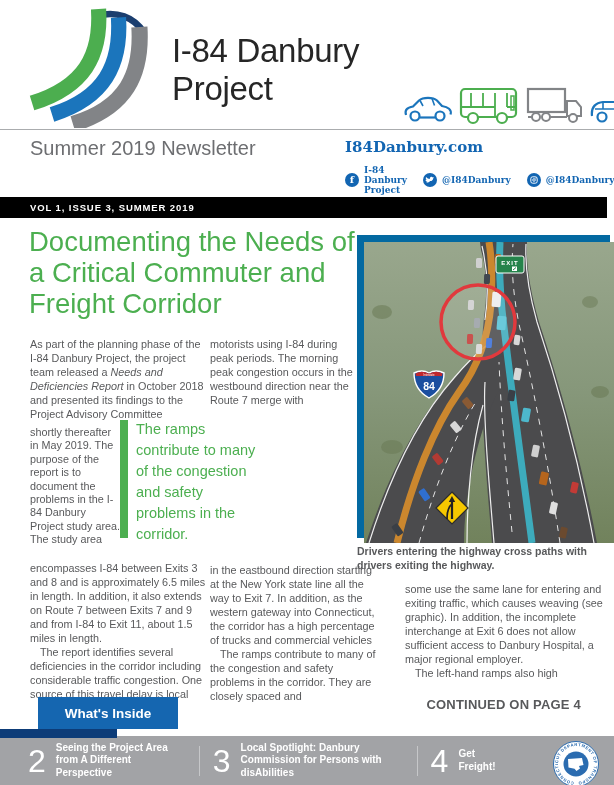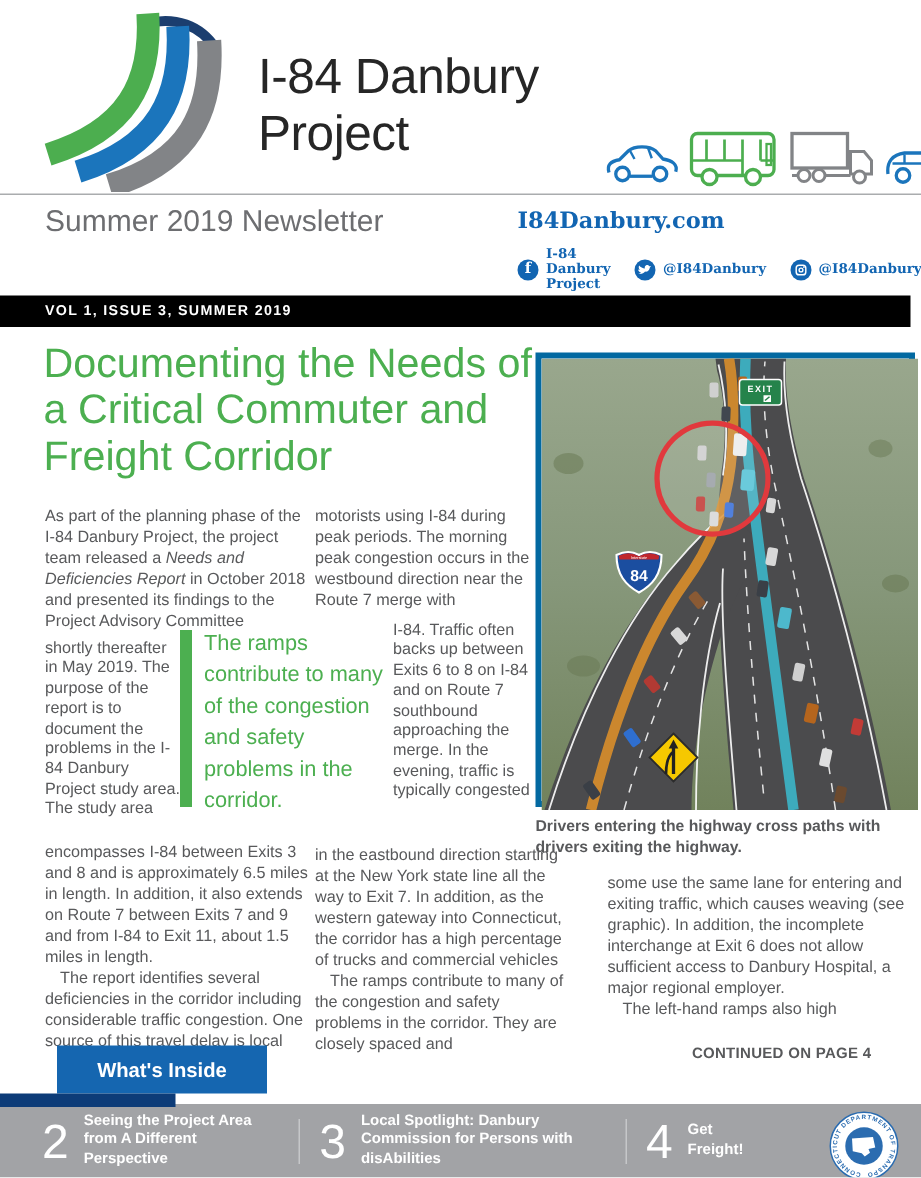--- a/index.html
+++ b/index.html
@@ -23,39 +23,39 @@
   .sicon .fb{font-family:"DejaVu Serif",serif;font-size:10px;font-weight:bold;line-height:14px;}
   
   .issue-bar{position:absolute;left:0;top:197px;width:607px;height:21px;background:#000000;
              color:#fff;font-size:9.5px;font-weight:bold;letter-spacing:0.9px;line-height:21px;
              padding-left:30px;box-sizing:border-box;}
   
   .headline{position:absolute;left:29px;top:226px;width:335px;font-size:27.5px;line-height:31px;
             font-weight:normal;color:#4caf50;}
   
   .figure{position:absolute;left:357px;top:235px;width:253px;height:303px;
-          border:4px solid #0369a1;box-sizing:border-box;}
+          border:7px solid #0369a1;box-sizing:border-box;}
   .caption{position:absolute;left:357px;top:544px;width:252px;font-size:10.5px;line-height:14px;
            font-weight:bold;color:#58595b;}
   
   .bt{position:absolute;font-size:10.8px;line-height:14px;color:#58595b;}
   .bt p{margin:0;}
   .bt p.ind{text-indent:10px;}
   .it{font-style:italic;}
   #c1a{left:30px;top:337px;width:178px;}
   #c1b{left:30px;top:426px;width:92px;line-height:13.4px;}
   #c1c{left:30px;top:561px;width:180px;}
   #c2a{left:210px;top:337px;width:150px;}
   #c2b{left:262px;top:414px;width:98px;line-height:13.4px;}
   #c2c{left:210px;top:563px;width:170px;}
   #c3 {left:405px;top:582px;width:202px;}
   .pq-bar{position:absolute;left:120px;top:420px;width:8px;height:118px;background:#4caf50;}
   .pull-quote{position:absolute;left:136px;top:419px;width:124px;font-size:14.5px;
               line-height:21px;color:#4caf50;}
-  .continued{position:absolute;right:33px;top:697px;font-size:10px;font-weight:bold;
+  .continued{position:absolute;right:33px;top:697px;font-size:13px;font-weight:bold;
              color:#58595b;letter-spacing:0.2px;}
   
   .wi-box{position:absolute;left:0;top:697px;width:140px;height:32px;background:#1566b0;
           color:#fff;font-size:13.5px;font-weight:bold;display:flex;align-items:center;
           justify-content:center;margin-left:38px;}
   .wi-strip{position:absolute;left:0;top:729px;width:117px;height:9px;background:#0d3c78;z-index:2;}
   .footer{position:absolute;left:0;top:736px;width:614px;height:49px;background:#a2a3a6;
           display:flex;align-items:center;padding-left:28px;box-sizing:border-box;gap:13px;}
   .f-item{display:flex;align-items:center;gap:10px;color:#fff;}
   .f-num{font-size:32px;font-weight:400;line-height:32px;}
@@ -253,21 +253,20 @@
   <div class="bt" id="c1b">shortly thereafter in May 2019. The purpose of the report is to document the problems in the I-84 Danbury Project study area. The study area</div>
   <div class="bt" id="c1c">
     <p>encompasses I-84 between Exits 3 and 8 and is approximately 6.5 miles in length. In addition, it also extends on Route 7 between Exits 7 and 9 and from I-84 to Exit 11, about 1.5 miles in length.</p>
     <p class="ind">The report identifies several deficiencies in the corridor including considerable traffic congestion. One source of this travel delay is local</p>
   </div>
 
   <div class="pq-bar"></div>
   <div class="pull-quote">The ramps contribute to many of the congestion and safety problems in the corridor.</div>
 
   <div class="bt" id="c2a">motorists using I-84 during peak periods. The morning peak congestion occurs in the westbound direction near the Route 7 merge with</div>
-  <div class="bt" id="c2b">I-84. Traffic often backs up between Exits 6 to 8 on I-84 and on Route 7 southbound approaching the merge. In the evening, traffic is typically congested</div>
   <div class="bt" id="c2c">
     <p>in the eastbound direction starting at the New York state line all the way to Exit 7. In addition, as the western gateway into Connecticut, the corridor has a high percentage of trucks and commercial vehicles</p>
     <p class="ind">The ramps contribute to many of the congestion and safety problems in the corridor. They are closely spaced and</p>
   </div>
 
   <div class="bt" id="c3">
     <p>some use the same lane for entering and exiting traffic, which causes weaving (see graphic). In addition, the incomplete interchange at Exit 6 does not allow sufficient access to Danbury Hospital, a major regional employer.</p>
     <p class="ind">The left-hand ramps also high</p>
   </div>
 

